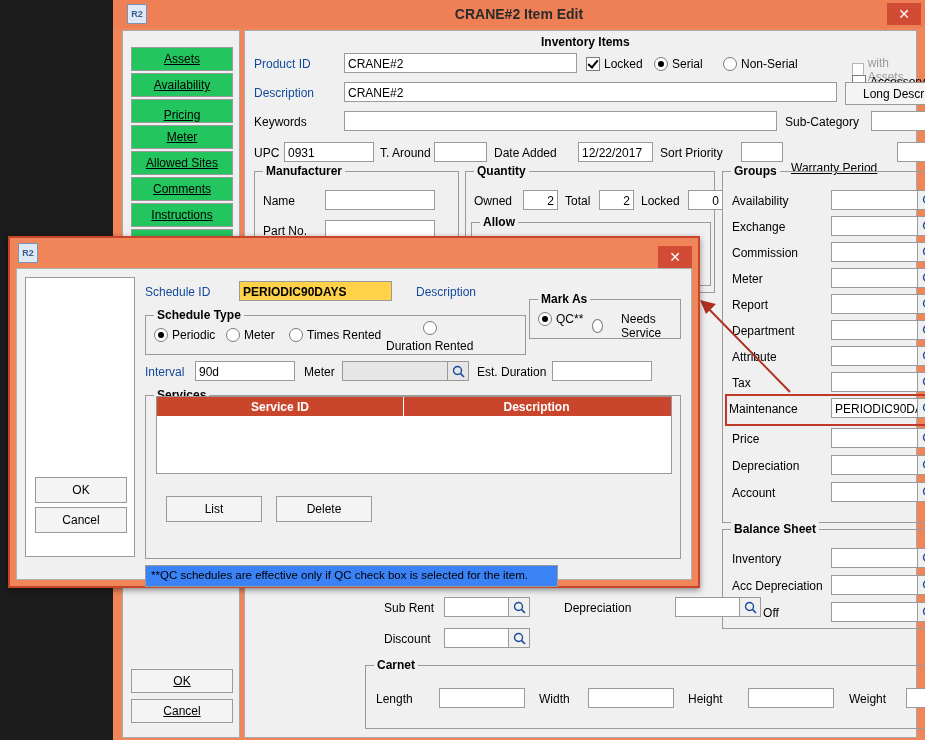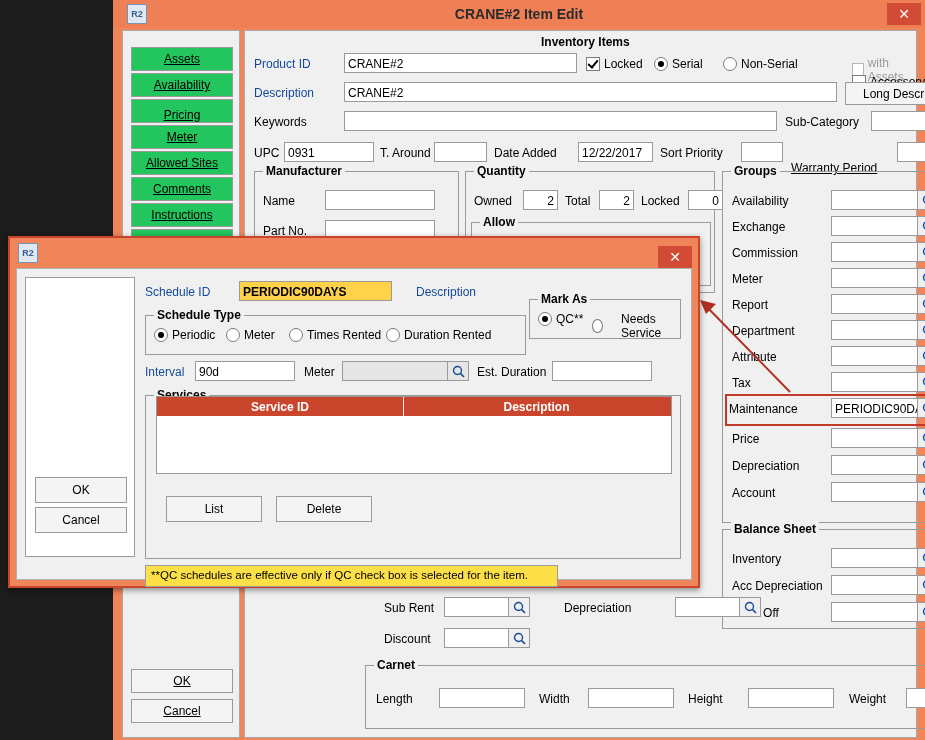--- a/index.html
+++ b/index.html
@@ -139,21 +139,21 @@
   .srv-head{
     position:absolute;left:0;right:0;top:0;height:19px;
     background:#c9452c;display:flex;
   }
   .srv-head div{
     color:#fff;font-size:12px;font-weight:bold;
     display:flex;align-items:center;justify-content:center;
     border-right:1px solid #fff;box-sizing:border-box;
   }
   .note{
-    position:absolute;background:#fde047;border:1px solid #9a9a9a;
+    position:absolute;background:#3b82f6;border:1px solid #9a9a9a;
     font-size:11.5px;padding:3px 5px;box-sizing:border-box;
   }
   .highlight-box{
     position:absolute;border:2px solid #c0392b;
   }
   .arrow-svg{position:absolute;left:0;top:0;pointer-events:none;}
 </style>
 </head>
 <body>
 
@@ -485,21 +485,21 @@
           <span>Periodic</span>
         </div>
       <div class="rad" style="left:80px;top:12px;">
           <span class="dot"></span>
           <span>Meter</span>
         </div>
       <div class="rad" style="left:143px;top:12px;">
           <span class="dot"></span>
           <span>Times Rented</span>
         </div>
-      <div class="rad" style="left:240px;top:12px;">
+      <div class="rad" style="left:240px;top:5px;flex-direction:column;">
           <span class="dot"></span>
           <span>Duration Rented</span>
         </div>
     </div>
 
     <div class="grp" style="left:512px;top:30px;width:150px;height:38px;">
       <div class="grp-title">Mark As</div>
       <div class="rad" style="left:8px;top:12px;justify-content:flex-end;">
           <span class="dot on"></span>
           <span>QC**</span>

